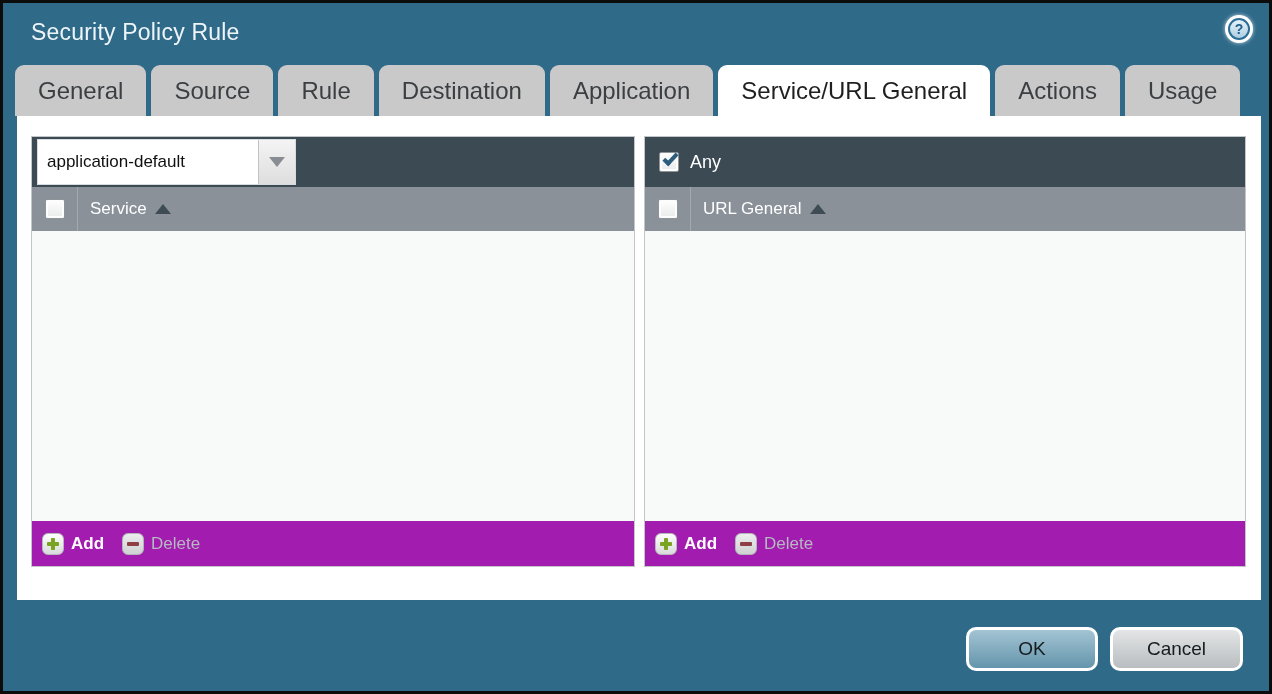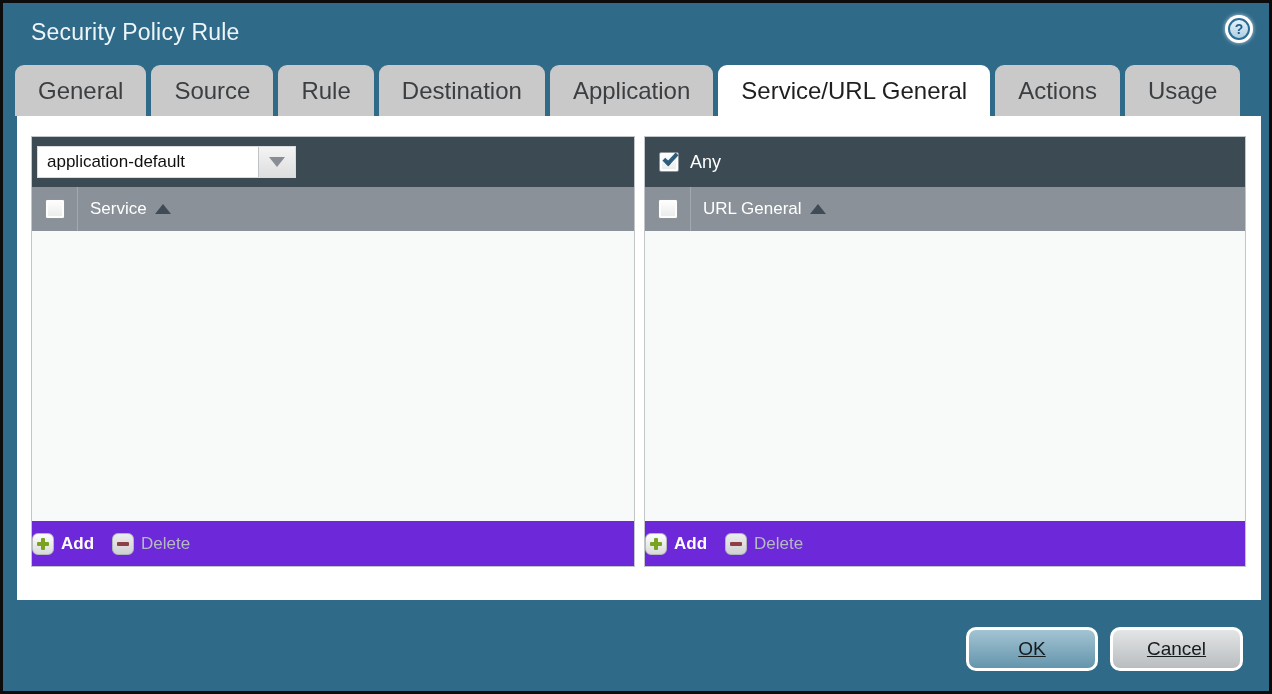--- a/index.html
+++ b/index.html
@@ -77,27 +77,27 @@
   .cb-cell {
     width:46px; flex:0 0 auto;
     display:flex; align-items:center; justify-content:center;
     border-right:1px solid #a2a9b0;
   }
   .colhead-label {
     display:flex; align-items:center; gap:8px; padding-left:12px;
   }
   .list { flex:1 1 auto; background:#f8f9f9; overflow:auto; }
   .panel-footer {
-    height:45px; background:#6d28d9; flex:0 0 auto;
-    display:flex; align-items:center; gap:18px;
+    height:45px; background:#a21caf; flex:0 0 auto;
+    display:flex; align-items:center; padding-left:10px; gap:18px;
   }
 
   
   .combo {
-    display:flex; align-items:stretch; height:32px;
+    display:flex; align-items:stretch; height:46px;
     border:1px solid #d9dcde; cursor:pointer;
   }
   .combo-value {
     width:220px; background:#ffffff; color:#101010;
     font-size:17px; display:flex; align-items:center; padding-left:9px;
   }
   .combo-btn {
     width:37px; background:linear-gradient(#f4f4f4,#dedede);
     border-left:1px solid #bfc3c6;
     display:flex; align-items:center; justify-content:center;
@@ -153,21 +153,21 @@
   .tool-label { font-size:17px; color:#ffffff; font-weight:600; }
   .tool.disabled { cursor:default; }
   .tool.disabled .tool-label { color:#b4bac0; font-weight:400; }
 
   
   .dlg-btn {
     position:absolute; height:44px; border-radius:10px;
     border:3px solid #ffffff;
     font-size:19px; color:#161b1e;
     display:flex; align-items:center; justify-content:center;
-    cursor:pointer; font-family:inherit;text-decoration:underline;
+    cursor:pointer; font-family:inherit;
   }
   .btn-ok {
     left:963px; top:624px; width:132px;
     background:linear-gradient(#a3c4d3,#6495ac);
   }
   .btn-cancel {
     left:1107px; top:624px; width:133px;
     background:linear-gradient(#e3e5e6,#b9bdc0);
   }
 </style>

